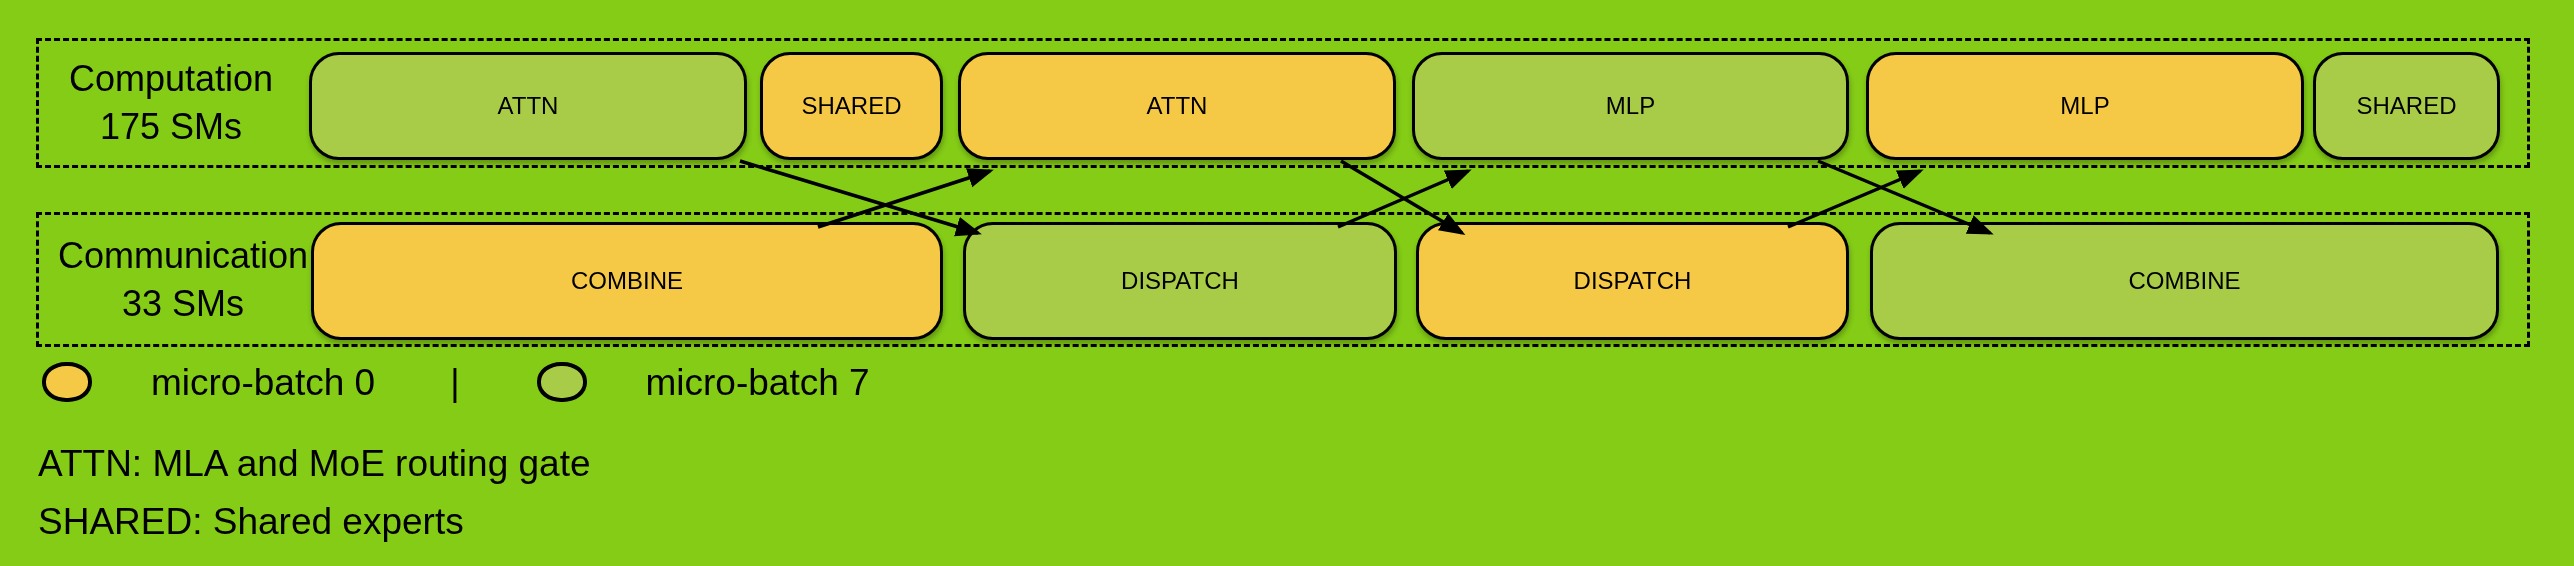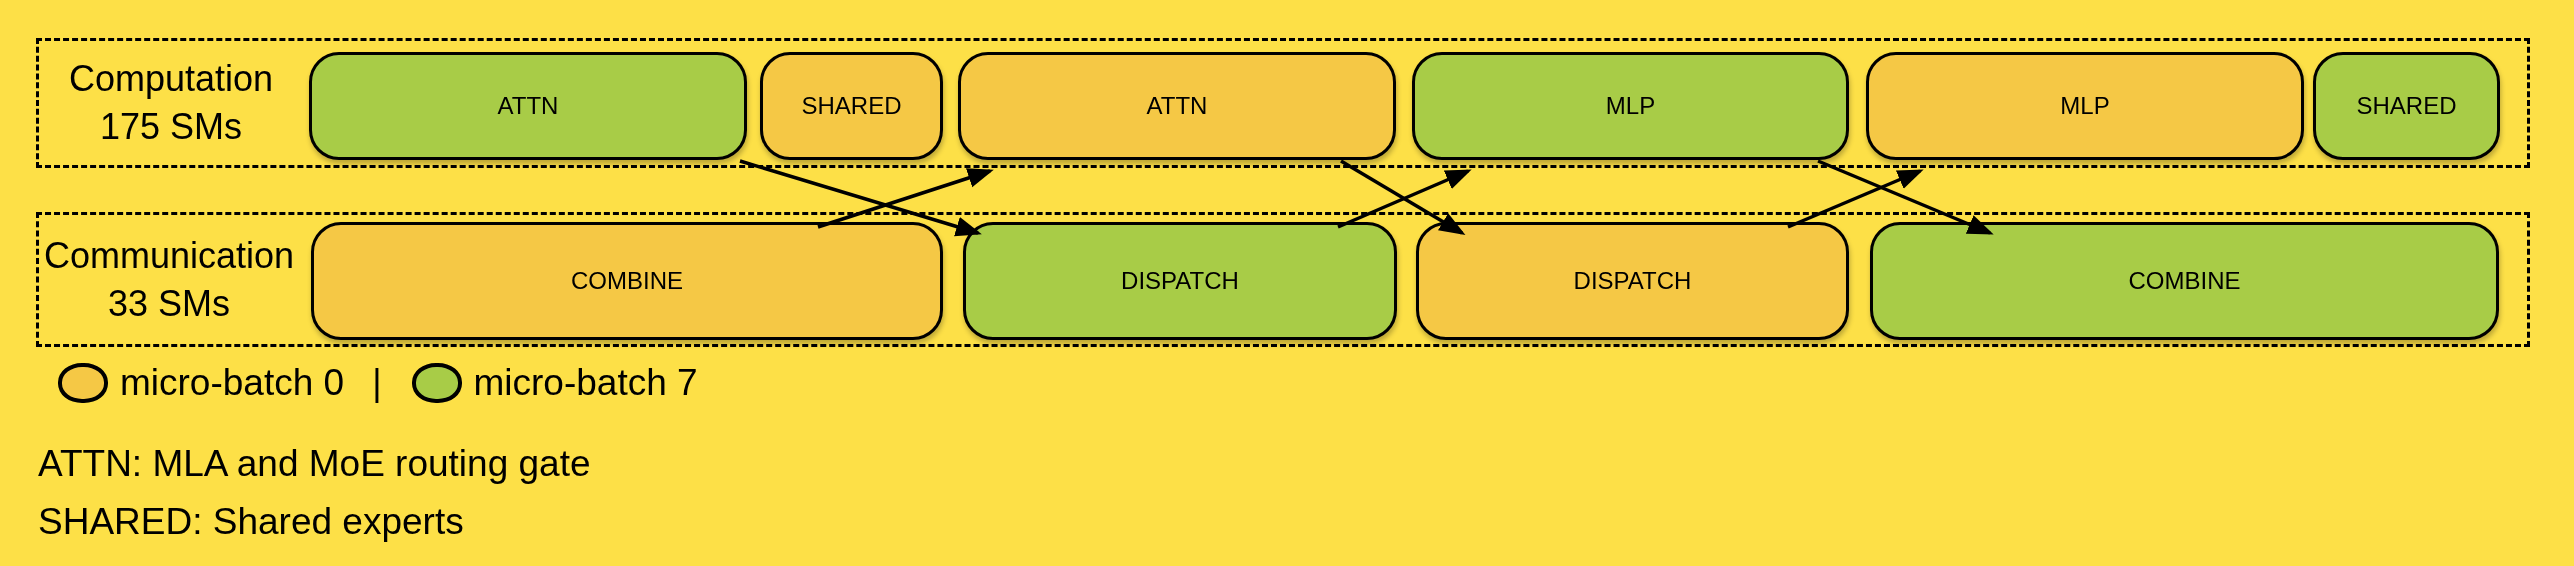--- a/index.html
+++ b/index.html
@@ -1,21 +1,21 @@
 <!DOCTYPE html>
 <html><head>
 <meta charset="utf-8">
 <style>
   html, body { margin: 0; padding: 0; background: #ffffff; }
   body { font-family: "Liberation Sans", "DejaVu Sans", sans-serif; }
   .canvas {
     position: relative;
     width: 2574px;
     height: 566px;
-    background: #fde047;
+    background: #84cc16;
     overflow: hidden;
   }
   .rowbox {
     position: absolute;
     border: 3px dashed #000000;
     box-sizing: border-box;
     background: transparent;
   }
   .rowlabel {
     position: absolute;
@@ -37,26 +37,26 @@
     color: #000000;
     box-shadow: 1px 4px 5px rgba(0,0,0,0.25);
   }
   #arrow-layer {
     position: absolute;
     left: 0; top: 0;
     pointer-events: none;
   }
   .legend {
     position: absolute;
-    left: 58px;
+    left: 42px;
     top: 362px;
     display: flex;
-    align-items: center;
     font-size: 37px;
     color: #000000;
+    gap: 47px;
   }
   .swatch {
     display: inline-block;
     width: 50px;
     height: 40px;
     box-sizing: border-box;
     border: 4px solid #000000;
     border-radius: 48%;
   }
   .legend-label { margin-left: 12px; }
@@ -74,21 +74,21 @@
 
 <div class="canvas">
 
   <div class="rowbox" id="box-computation" style="left: 36px; top: 38px; width: 2494px; height: 130px;"></div>
   <div class="rowbox" id="box-communication" style="left: 36px; top: 212px; width: 2494px; height: 135px;"></div>
 
   <div class="rowlabel" id="label-computation" style="left: 40px; top: 55px;">
     <div>Computation</div>
     <div>175 SMs</div>
   </div>
-  <div class="rowlabel" id="label-communication" style="left: 38px; top: 231.5px;">
+  <div class="rowlabel" id="label-communication" style="left: 52px; top: 231.5px;">
     <div>Communication</div>
     <div>33 SMs</div>
   </div>
 
   <div id="blocks">
       <div class="block" style="left: 309px; top: 52px; width: 438px; height: 108px; background: rgb(168, 204, 71);">ATTN</div>
       <div class="block" style="left: 760px; top: 52px; width: 183px; height: 108px; background: rgb(245, 200, 69);">SHARED</div>
       <div class="block" style="left: 958px; top: 52px; width: 438px; height: 108px; background: rgb(245, 200, 69);">ATTN</div>
       <div class="block" style="left: 1412px; top: 52px; width: 437px; height: 108px; background: rgb(168, 204, 71);">MLP</div>
       <div class="block" style="left: 1866px; top: 52px; width: 438px; height: 108px; background: rgb(245, 200, 69);">MLP</div>

